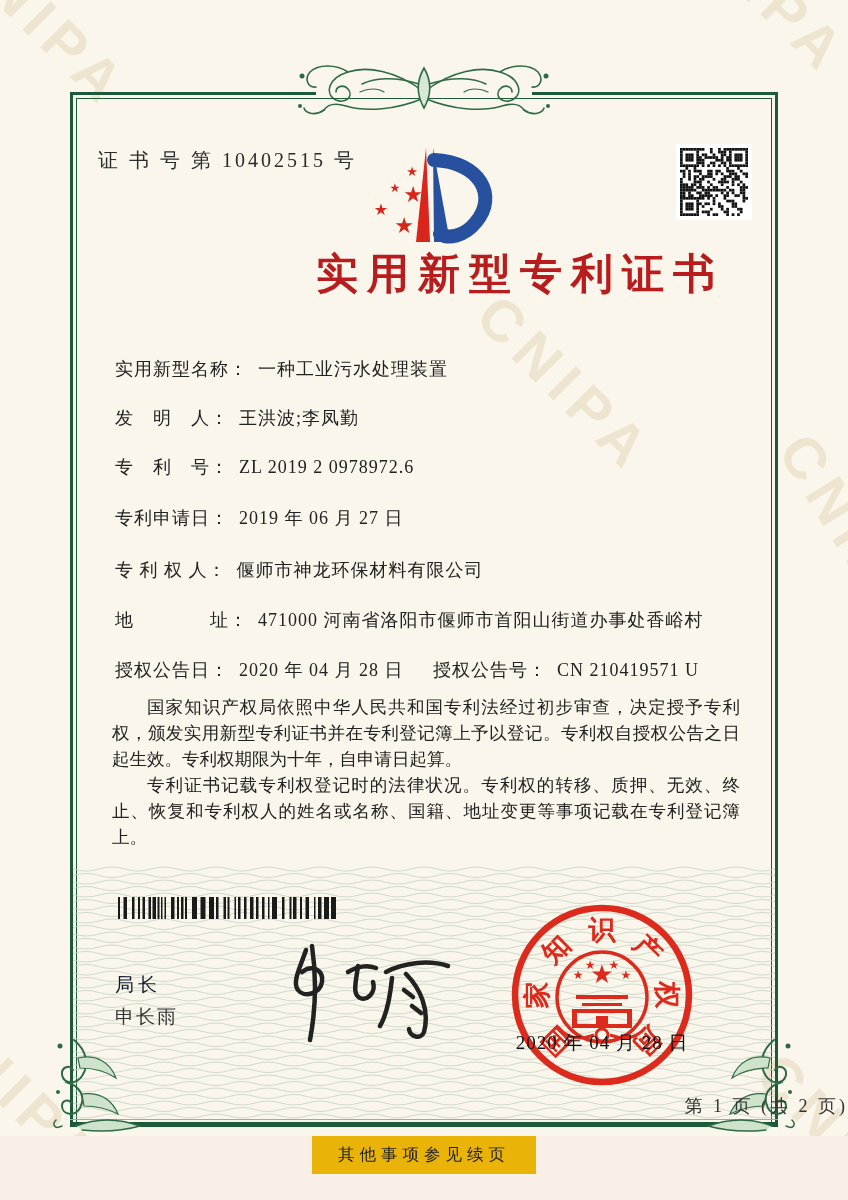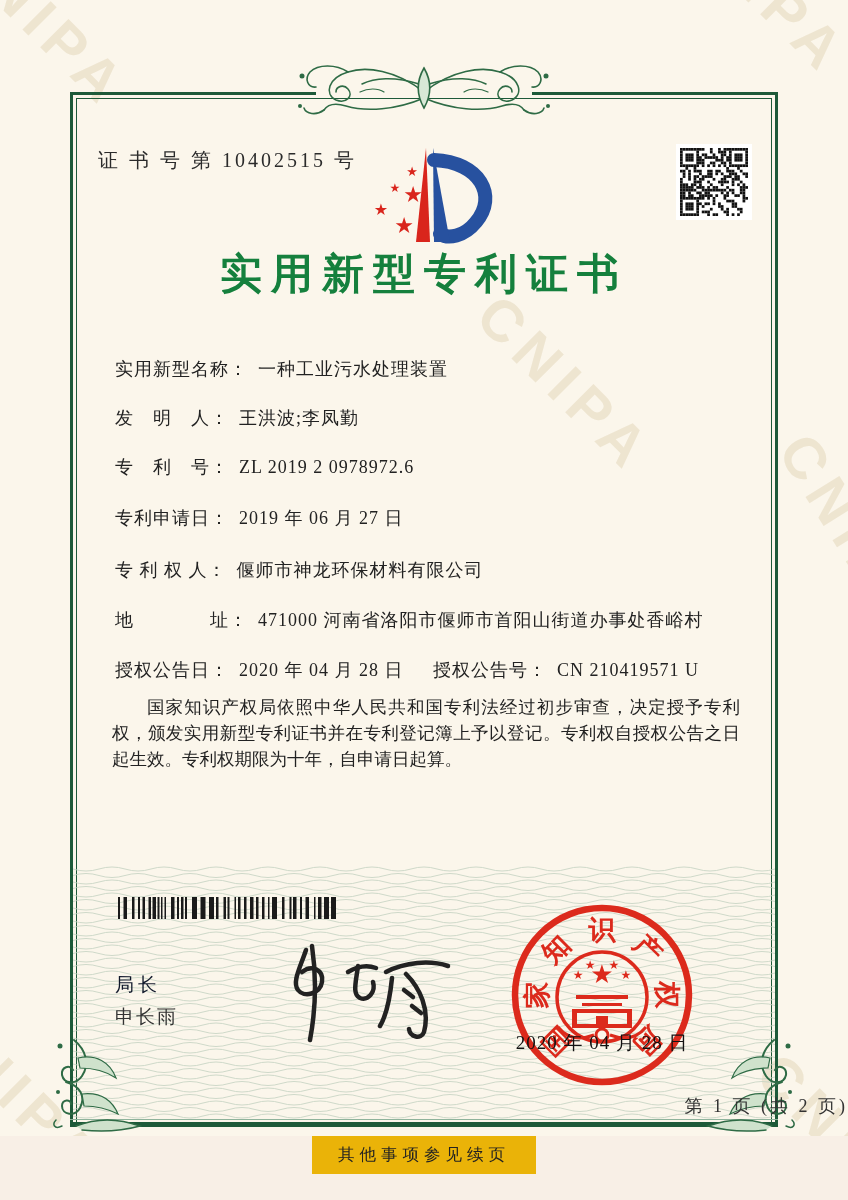--- a/index.html
+++ b/index.html
@@ -20,22 +20,22 @@
   
   .frame-outer{position:absolute;left:70px;top:92px;width:708px;height:1032px;
     border:3px solid #1d5a39;border-bottom:none;box-sizing:border-box;}
   .frame-inner{position:absolute;left:76px;top:98px;width:696px;height:1026px;
     border:1px solid #1d5a39;border-bottom:none;box-sizing:border-box;}
   .bline-thin{position:absolute;left:70px;top:1119px;width:708px;height:1px;background:#8fb39b;}
   .bline-thick{position:absolute;left:70px;top:1122px;width:708px;height:5px;background:#1d5a39;}
   .bottom-strip{position:absolute;left:0;top:1136px;width:848px;height:64px;background:#f8efe6;}
   
   .cert-no{position:absolute;left:98px;top:147px;font-size:20px;letter-spacing:3px;color:#2b2b2b;}
-  .title{position:absolute;left:124px;top:246px;width:600px;text-align:center;
-    font-size:42px;font-weight:700;letter-spacing:9px;color:#15803d;}
+  .title{position:absolute;left:124px;top:246px;width:600px;text-align:right;
+    font-size:42px;font-weight:700;letter-spacing:9px;color:#b91c1c;}
   
   .row{position:absolute;left:115px;width:648px;font-size:18px;color:#222;letter-spacing:1px;}
   .flabel{margin-right:10px;}
   .pair2{position:absolute;left:318px;top:0;}
   
   .bodytext{position:absolute;left:112px;top:694px;width:628px;
     font-size:17.5px;line-height:26px;color:#222;text-align:justify;}
   .bodytext p{margin:0;text-indent:2em;}
   
   .signer-title{position:absolute;left:115px;top:972px;font-family:"Liberation Sans","DejaVu Sans",sans-serif;font-size:19px;color:#0f172a;letter-spacing:4px;}
@@ -464,20 +464,21 @@
 </div>
 <div class="row" style="top:658px">
   <span class="flabel">授权公告日：</span><span>2020 年 04 月 28 日</span>
   <span class="pair2">
     <span class="flabel">授权公告号：</span><span>CN 210419571 U</span>
   </span>
 </div>
 
 <div class="bodytext">
   <p>国家知识产权局依照中华人民共和国专利法经过初步审查，决定授予专利权，颁发实用新型专利证书并在专利登记簿上予以登记。专利权自授权公告之日起生效。专利权期限为十年，自申请日起算。</p>
+  <p>专利证书记载专利权登记时的法律状况。专利权的转移、质押、无效、终止、恢复和专利权人的姓名或名称、国籍、地址变更等事项记载在专利登记簿上。</p>
 </div>
 
 <svg class="abs" style="left:118px;top:897px" width="224" height="22">
   <g id="barmods" fill="#1a1a1a">
       <rect x="0" y="0" width="2" height="22"></rect>
       <rect x="5.5" y="0" width="3.5" height="22"></rect>
       <rect x="14" y="0" width="2.5" height="22"></rect>
       <rect x="20" y="0" width="2" height="22"></rect>
       <rect x="24.5" y="0" width="2.5" height="22"></rect>
       <rect x="30.5" y="0" width="2.5" height="22"></rect>

